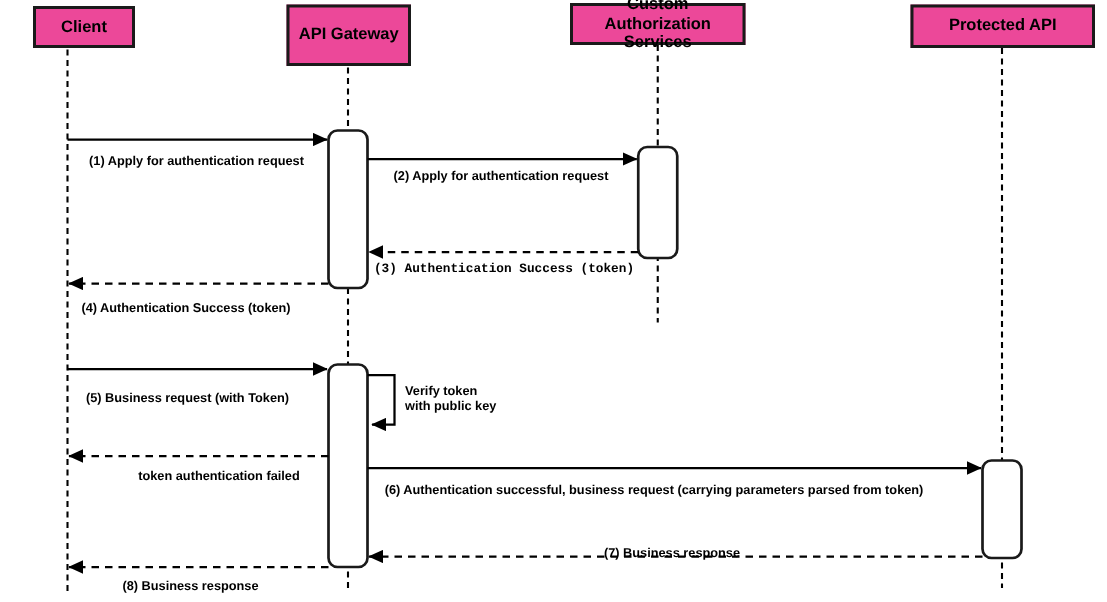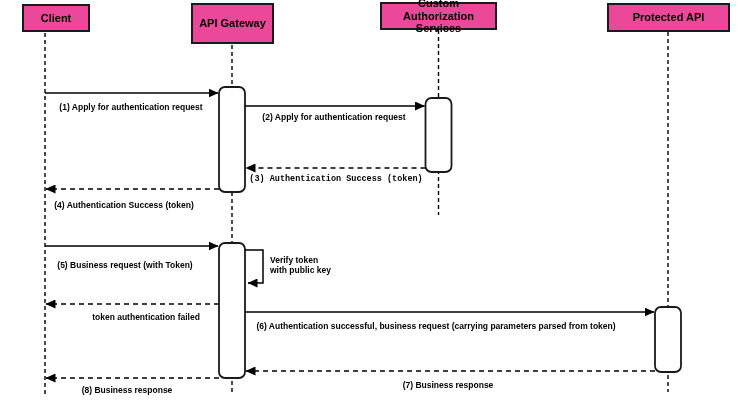--- a/index.html
+++ b/index.html
@@ -94,19 +94,19 @@
     <span class="lbl">Protected API</span>
   </div>
 
   <div class="msg" style="left:131px; top:78px;">(1) Apply for authentication request</div>
   <div class="msg" style="left:334px; top:88px;">(2) Apply for authentication request</div>
   <div class="msg" style="left:336px; top:150px;font-family:Liberation Mono, monospace;">(3) Authentication Success (token)</div>
   <div class="msg" style="left:124px; top:176px;">(4) Authentication Success (token)</div>
   <div class="msg" style="left:125px; top:236px;">(5) Business request (with Token)</div>
   <div class="msg" style="left:146px; top:288px;">token authentication failed</div>
   <div class="msg" style="left:436px; top:297px;">(6) Authentication successful, business request (carrying parameters parsed from token)</div>
-  <div class="msg" style="left:448px; top:356px;">(7) Business response</div>
+  <div class="msg" style="left:448px; top:339px;">(7) Business response</div>
   <div class="msg" style="left:127px; top:361px;">(8) Business response</div>
 
   <div class="note" style="left:270px; top:256px; width:90px;">Verify token
 with public key</div>
 
 </div>
 
 </body></html>

